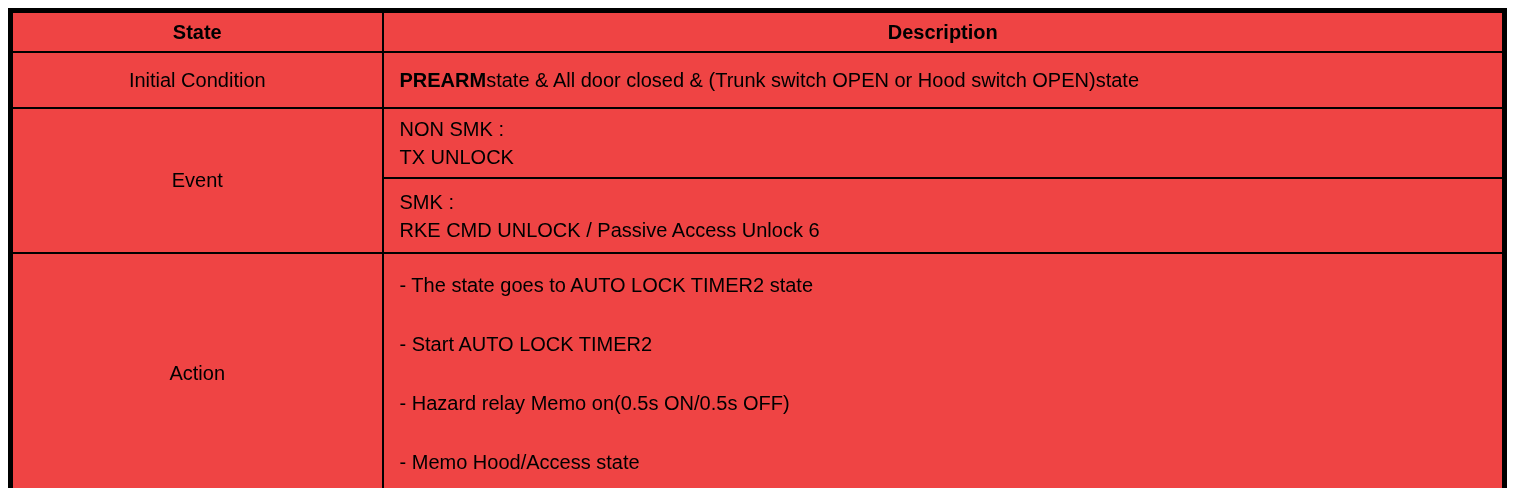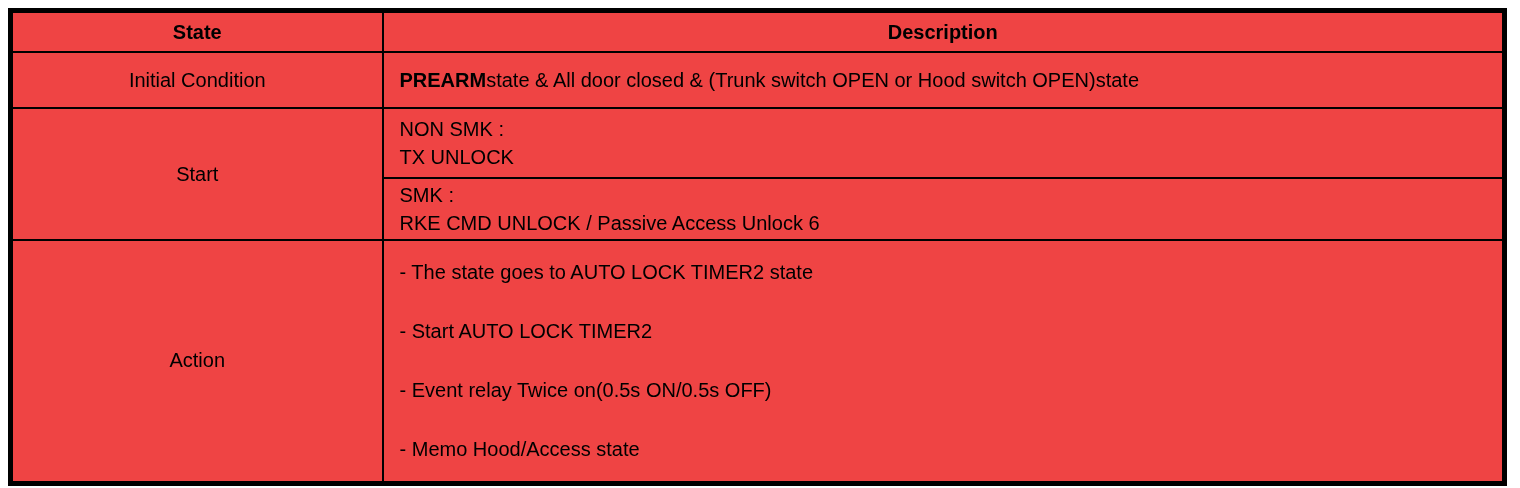--- a/index.html
+++ b/index.html
@@ -51,21 +51,21 @@
     font-weight: normal;
   }
   td.desc-cell {
     text-align: left;
     vertical-align: middle;
     padding-left: 16px;
     padding-right: 6px;
   }
   tr.row-initial { height: 56px; }
   tr.row-event-non { height: 70px; }
-  tr.row-event-smk { height: 62px; }
+  tr.row-event-smk { height: 75px; }
   tr.row-action { height: 243px; }
 
   .bold { font-weight: bold; }
 
   .two-line .line {
     line-height: 28px;
     white-space: nowrap;
   }
   .event-sub {
     padding-top: 3px;
@@ -94,37 +94,37 @@
     </tr>
 
     <tr class="row-initial">
       <td class="state-cell">Initial Condition</td>
       <td class="desc-cell">
         <span class="bold">PREARM</span><span>state &amp; All door closed &amp; (Trunk switch OPEN or Hood switch OPEN)state</span>
       </td>
     </tr>
 
     <tr class="row-event-non">
-      <td class="state-cell" rowspan="2">Start</td>
+      <td class="state-cell" rowspan="2">Event</td>
       <td class="desc-cell two-line event-sub">
         <div class="line">NON SMK :</div>
         <div class="line">TX UNLOCK</div>
       </td>
     </tr>
 
     <tr class="row-event-smk">
       <td class="desc-cell two-line event-sub">
         <div class="line">SMK :</div>
         <div class="line">RKE CMD UNLOCK / Passive Access Unlock 6</div>
       </td>
     </tr>
 
     <tr class="row-action">
       <td class="state-cell">Action</td>
       <td class="desc-cell action-list">
         <div class="action-item">- The state goes to AUTO LOCK TIMER2 state</div>
         <div class="action-item">- Start AUTO LOCK TIMER2</div>
-        <div class="action-item">- Event relay Twice on(0.5s ON/0.5s OFF)</div>
+        <div class="action-item">- Hazard relay Memo on(0.5s ON/0.5s OFF)</div>
         <div class="action-item">- Memo Hood/Access state</div>
       </td>
     </tr>
   </tbody>
 </table>
 
 </body></html>

